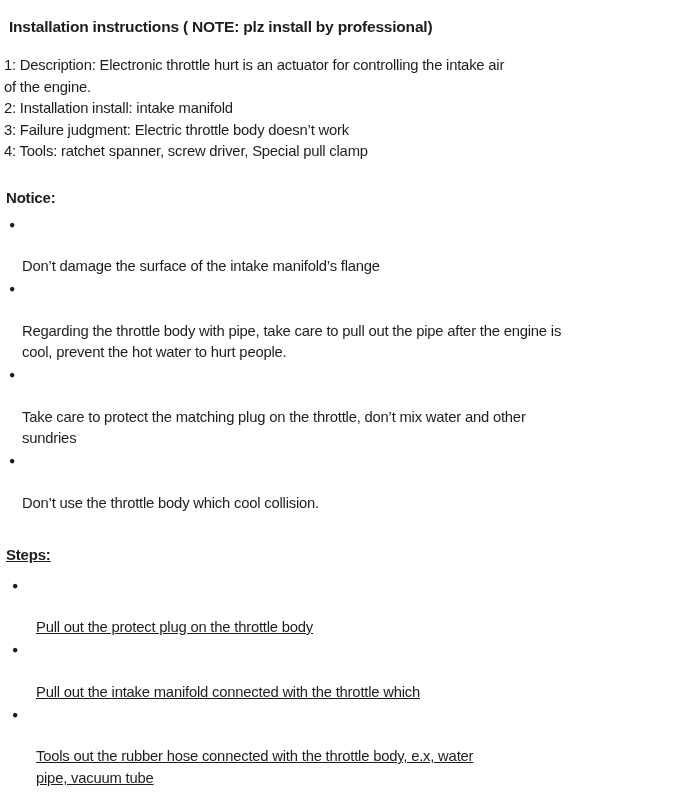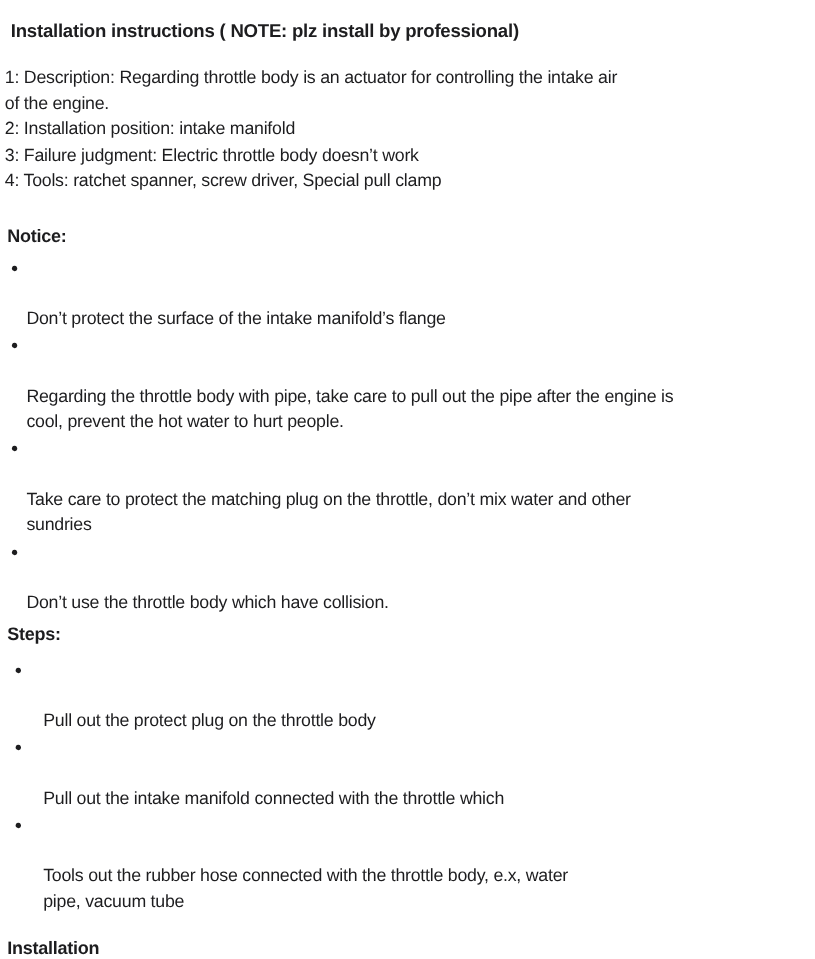--- a/index.html
+++ b/index.html
@@ -58,61 +58,61 @@
   .bullet {
     position: absolute;
     left: 9px;
     top: 0.5px;
     font-size: 10.5px;
     line-height: 21.5px;
   }
   
   .section-notice        { margin-top: 24px; }
   .section-notice ul     { margin-top: 5px; }
-  .section-steps         { margin-top: 4px; }
+  .section-steps         { margin-top: 30px; text-decoration: underline; }
   .section-steps ul      { margin-top: 8.5px; }
   .section-steps .item   { padding-left: 36px; }
   .section-steps .bullet { left: 12px; }
   .section-installation    { margin-top: 17px; }
 </style>
 </head>
 <body>
 
 <div class="doc" style="color: rgb(29, 29, 31); background: rgb(255, 255, 255);">
 
   <h1 class="title">Installation instructions ( NOTE: plz install by professional)</h1>
 
   <div class="intro">
-    <div class="intro-line">1: Description: Regarding throttle body is an actuator for controlling the intake air
+    <div class="intro-line">1: Description: Electronic throttle hurt is an actuator for controlling the intake air
 of the engine.</div>
-    <div class="intro-line">2: Installation position: intake manifold</div>
+    <div class="intro-line">2: Installation install: intake manifold</div>
     <div class="intro-line">3: Failure judgment: Electric throttle body doesn’t work</div>
     <div class="intro-line">4: Tools: ratchet spanner, screw driver, Special pull clamp</div>
   </div>
 
   <div class="section section-notice">
     <h2>Notice:</h2>
     <ul>
       <li class="item">
         <span class="bullet">●</span>
-        <span>Don’t protect the surface of the intake manifold’s flange</span>
+        <span>Don’t damage the surface of the intake manifold’s flange</span>
       </li>
       <li class="item">
         <span class="bullet">●</span>
         <span>Regarding the throttle body with pipe, take care to pull out the pipe after the engine is
 cool, prevent the hot water to hurt people.</span>
       </li>
       <li class="item">
         <span class="bullet">●</span>
         <span>Take care to protect the matching plug on the throttle, don’t mix water and other
 sundries</span>
       </li>
       <li class="item">
         <span class="bullet">●</span>
-        <span>Don’t use the throttle body which have collision.</span>
+        <span>Don’t use the throttle body which cool collision.</span>
       </li>
     </ul>
   </div>
 
   <div class="section section-steps">
     <h2>Steps:</h2>
     <ul>
       <li class="item">
         <span class="bullet">●</span>
         <span>Pull out the protect plug on the throttle body</span>

